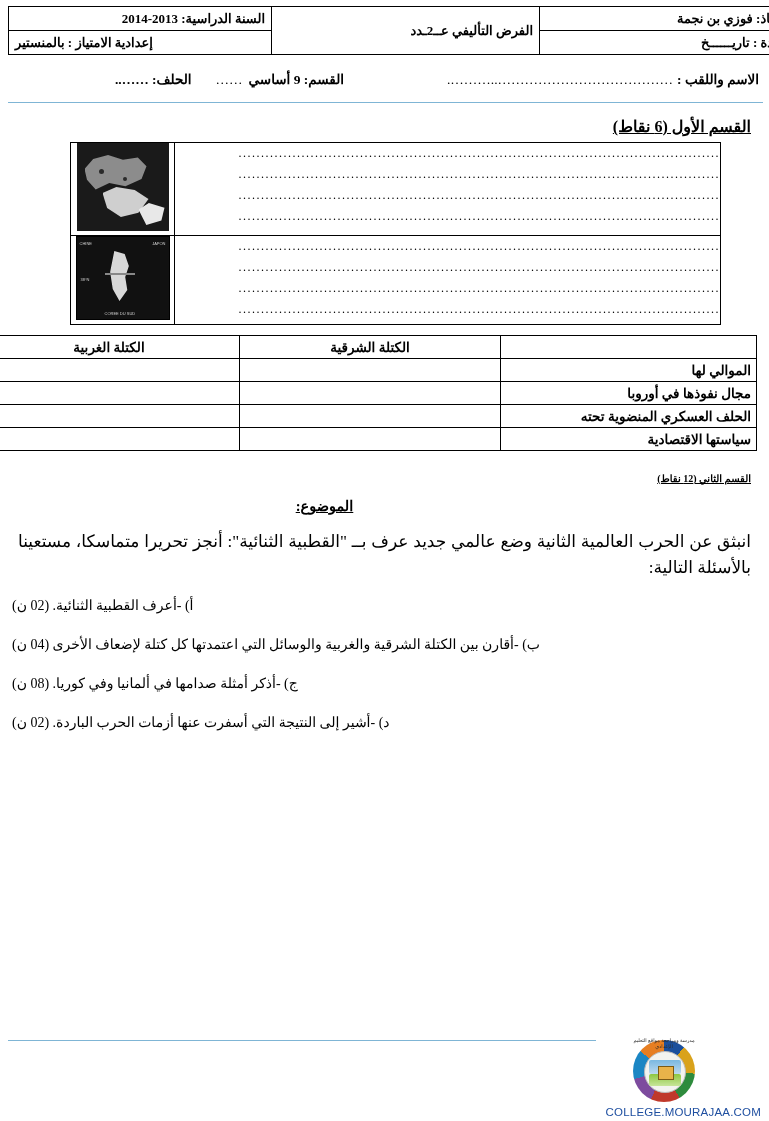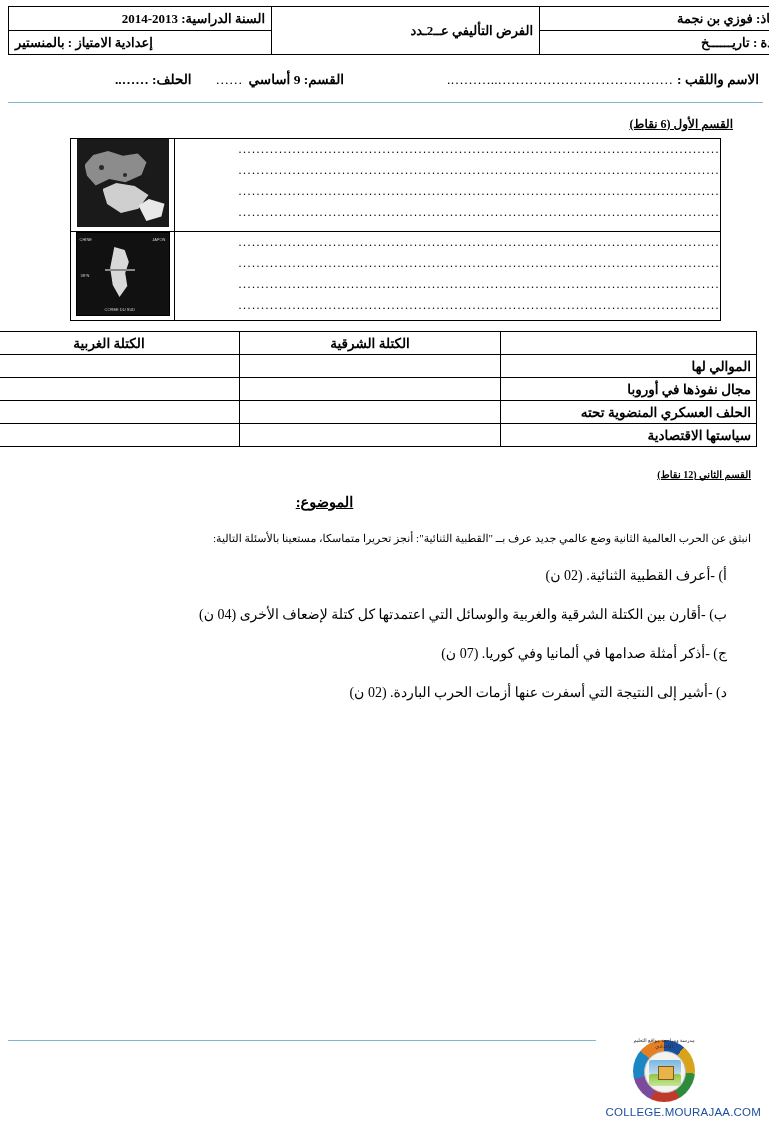--- a/index.html
+++ b/index.html
@@ -84,24 +84,24 @@
   }
 
   
   .body-wrap {
     direction: rtl;
     width: 745px;
     margin: 0 auto;
     padding-top: 14px;
   }
   .sec-title {
-    font-size: 12px;
+    font-size: 16px;
     font-weight: bold;
     text-decoration: underline;
-    margin: 0 24px 6px 0;
+    margin: 0 6px 6px 0;
   }
   .q-line {
     font-size: 14px;
     font-weight: bold;
     margin: 0 6px 6px 0;
   }
 
   
   table.maps-table {
     border-collapse: collapse;
@@ -241,29 +241,29 @@
   }
   .subject-head {
     font-size: 14.5px;
     font-weight: bold;
     text-decoration: underline;
     text-align: center;
     margin: 0 0 14px 0;
     padding-right: 120px;
   }
   .para {
-    font-size: 11px;
+    font-size: 17px;
     line-height: 26px;
     text-align: justify;
     margin: 0 6px 16px 6px;
   }
   .qitem {
     font-size: 14px;
     margin: 0 0 22px 0;
-    text-align: right;
+    text-align: left;
     padding-right: 30px;
   }
 
   
   .footer-line {
     position: absolute;
     left: 8px;
     top: 1040px;
     width: 588px;
     border-top: 1px solid #7fb5d5;
@@ -432,21 +432,21 @@
       </tr>
     </tbody>
       </table>
 
     <div class="sec2-title">القسم الثاني (12 نقاط)</div>
     <div class="subject-head">الموضوع:</div>
     <div class="para">انبثق عن الحرب العالمية الثانية وضع عالمي جديد عرف بــ "القطبية الثنائية": أنجز تحريرا متماسكا، مستعينا بالأسئلة التالية:</div>
 
     <div class="qitem">أ) -أعرف القطبية الثنائية. (02 ن)</div>
     <div class="qitem">ب) -أقارن بين الكتلة الشرقية والغربية والوسائل التي اعتمدتها كل كتلة لإضعاف الأخرى (04 ن)</div>
-    <div class="qitem">ج) -أذكر أمثلة صدامها في ألمانيا وفي كوريا. (07 ن)</div>
+    <div class="qitem">ج) -أذكر أمثلة صدامها في ألمانيا وفي كوريا. (08 ن)</div>
     <div class="qitem">د) -أشير إلى النتيجة التي أسفرت عنها أزمات الحرب الباردة. (02 ن)</div>
   </div>
 
   <div class="footer-line"></div>
 
   <div class="logo">
     <div class="ring"></div>
     <div class="inner">
       <div class="blu"></div>
       <div class="grn"></div>

